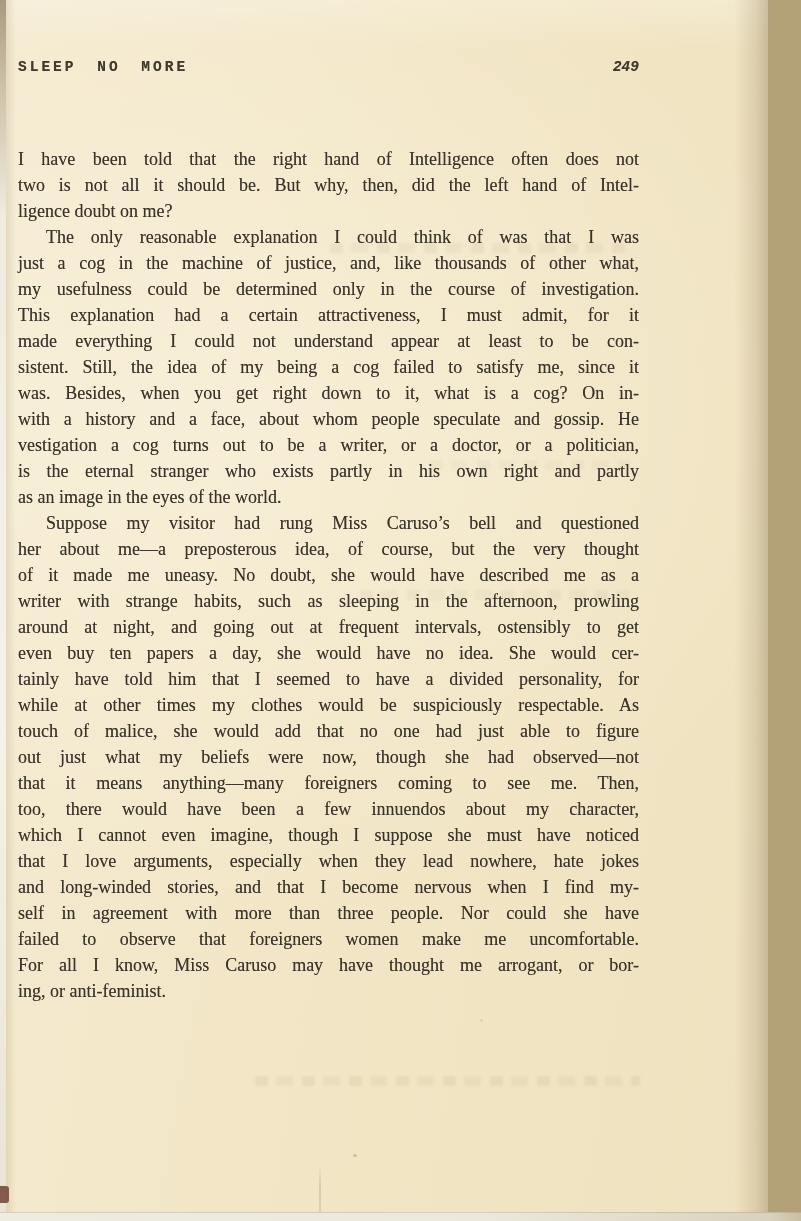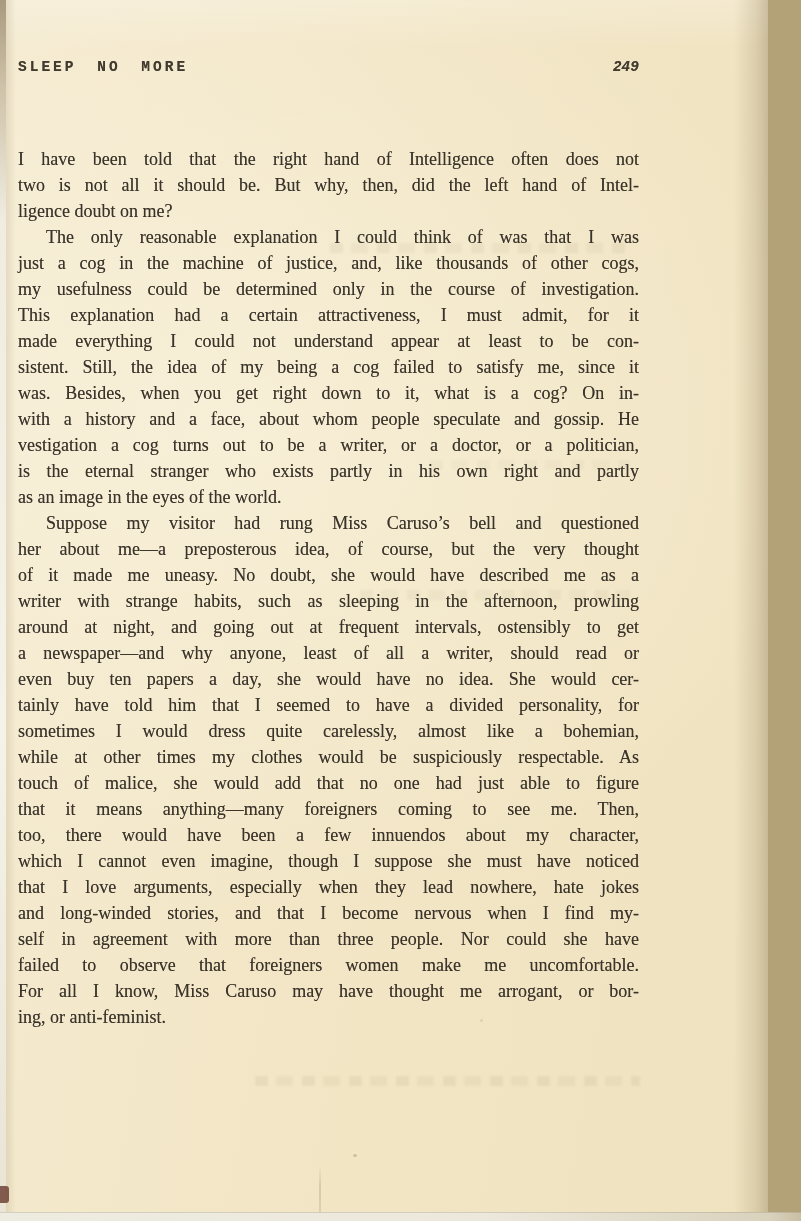--- a/index.html
+++ b/index.html
@@ -136,41 +136,40 @@
   <div class="running-head">
     <span class="title">SLEEP NO MORE</span>
     <span class="folio">249</span>
   </div>
 
   <div class="body-text">
       <div class="line">I have been told that the right hand of Intelligence often does not</div>
       <div class="line">two is not all it should be. But why, then, did the left hand of Intel-</div>
       <div class="line para-end">ligence doubt on me?</div>
       <div class="line indent">The only reasonable explanation I could think of was that I was</div>
-      <div class="line">just a cog in the machine of justice, and, like thousands of other cogs,</div>
+      <div class="line">just a cog in the machine of justice, and, like thousands of other what,</div>
       <div class="line">my usefulness could be determined only in the course of investigation.</div>
       <div class="line">This explanation had a certain attractiveness, I must admit, for it</div>
       <div class="line">made everything I could not understand appear at least to be con-</div>
       <div class="line">sistent. Still, the idea of my being a cog failed to satisfy me, since it</div>
       <div class="line">was. Besides, when you get right down to it, what is a cog? On in-</div>
       <div class="line">with a history and a face, about whom people speculate and gossip. He</div>
       <div class="line">vestigation a cog turns out to be a writer, or a doctor, or a politician,</div>
       <div class="line">is the eternal stranger who exists partly in his own right and partly</div>
       <div class="line para-end">as an image in the eyes of the world.</div>
       <div class="line indent">Suppose my visitor had rung Miss Caruso’s bell and questioned</div>
       <div class="line">her about me—a preposterous idea, of course, but the very thought</div>
       <div class="line">of it made me uneasy. No doubt, she would have described me as a</div>
       <div class="line">writer with strange habits, such as sleeping in the afternoon, prowling</div>
       <div class="line">around at night, and going out at frequent intervals, ostensibly to get</div>
-      <div class="line">a newspaper—and why anyone, least of all a writer, should read or</div>
       <div class="line">even buy ten papers a day, she would have no idea. She would cer-</div>
       <div class="line">tainly have told him that I seemed to have a divided personality, for</div>
-      <div class="line">sometimes I would dress quite carelessly, almost like a bohemian,</div>
       <div class="line">while at other times my clothes would be suspiciously respectable. As</div>
       <div class="line">touch of malice, she would add that no one had just able to figure</div>
+      <div class="line">out just what my beliefs were now, though she had observed—not</div>
       <div class="line">that it means anything—many foreigners coming to see me. Then,</div>
       <div class="line">too, there would have been a few innuendos about my character,</div>
       <div class="line">which I cannot even imagine, though I suppose she must have noticed</div>
       <div class="line">that I love arguments, especially when they lead nowhere, hate jokes</div>
       <div class="line">and long-winded stories, and that I become nervous when I find my-</div>
       <div class="line">self in agreement with more than three people. Nor could she have</div>
       <div class="line">failed to observe that foreigners women make me uncomfortable.</div>
       <div class="line">For all I know, Miss Caruso may have thought me arrogant, or bor-</div>
       <div class="line para-end">ing, or anti-feminist.</div>
     </div>

